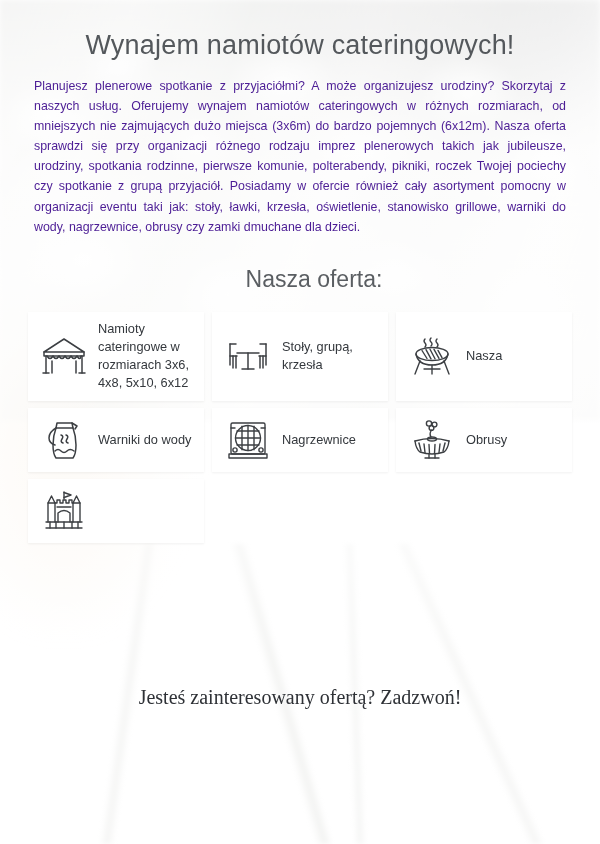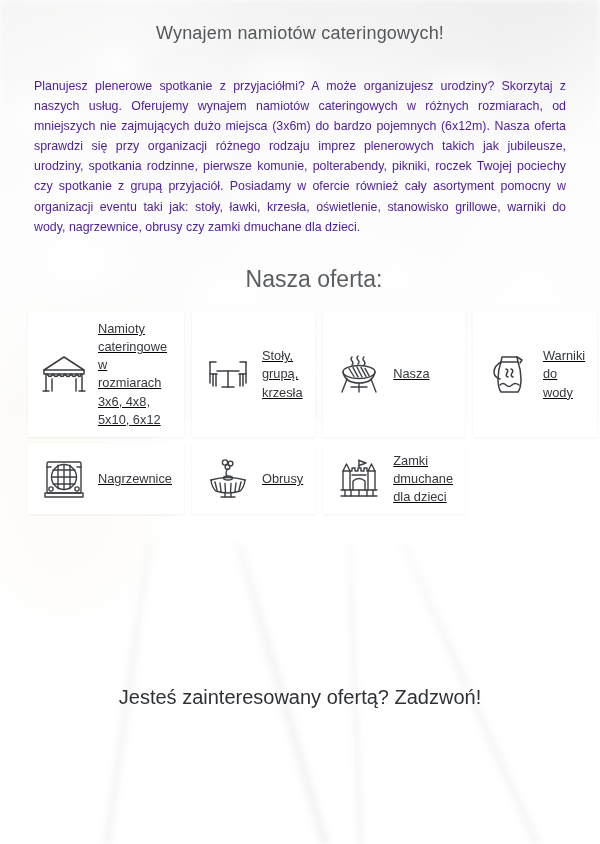--- a/index.html
+++ b/index.html
@@ -81,23 +81,23 @@
        rgba(255,255,255,.90) 40%,
        rgba(255,255,255,.80) 62%,
        rgba(255,255,255,.62) 78%,
        rgba(255,255,255,.58) 100%);
   }
 
   
   #content { position:relative; z-index:2; width:600px; height:844px; }
 
   .headline {
-    position:absolute; top:23px; left:0; right:0;
+    position:absolute; top:30px; left:0; right:0;
     text-align:center;
-    font-size:18px; font-weight:400; letter-spacing:.2px;
+    font-size:27px; font-weight:400; letter-spacing:.2px;
     color:#54585c;
   }
 
   .intro {
     position:absolute; top:76px; left:34px; width:532px;
     font-size:12.4px; line-height:1.62;
     color:#4c1d95;
     text-align:justify;
     text-justify:inter-word;
   }
@@ -105,24 +105,23 @@
   .section-title {
     position:absolute; top:266px; left:0; right:0;
     text-align:center;
     font-size:23px; font-weight:400; color:#5a5e62;margin-left:28px;
   }
 
   .offer-grid {
     position:absolute; top:312px; left:28px;
     width:544px;
     display:grid;
-    grid-template-columns:1fr 1fr 1fr 1fr;
+    grid-template-columns:1fr 1fr 1fr;
     column-gap:8px;
     row-gap:7px;
-    text-decoration:underline;
   }
   .offer-card {
     background:#ffffff;
     display:flex; align-items:center;
     padding:8px 12px;
     min-height:62px;
     box-shadow:0 1px 2px rgba(120,120,120,.10);
   }
   .offer-card.tall { min-height:74px; }
   .card-icon {
@@ -131,21 +130,21 @@
     margin-right:10px;
   }
   .card-icon svg { display:block; }
   .card-label {
     font-size:12.8px; line-height:1.42; color:#34383d;
   }
 
   .cta {
     position:absolute; top:686px; left:0; right:0;
     text-align:center;
-    font-size:20px; font-weight:400; color:#2e3136;
+    font-size:20px; font-weight:400; color:#2e3136;font-family:Liberation Serif, serif;
   }
   .phone {
     position:absolute; top:722px; left:0; right:0;
     text-align:center;
     font-size:56px; font-weight:bold; letter-spacing:-1px;
     color:#4a4e50;
     font-family:"DejaVu Sans", sans-serif;
   }
 </style>
 </head>
@@ -307,20 +306,19 @@
           <path d="M16 32 L16 23 Q22 18 28 23 L28 32"></path>
           <path d="M4 32 L40 32"></path>
           <path d="M4 38 L40 38"></path>
           <path d="M8 32 L8 38"></path>
           <path d="M14 32 L14 38"></path>
           <path d="M22 32 L22 38"></path>
           <path d="M30 32 L30 38"></path>
           <path d="M36 32 L36 38"></path>
         </svg>
       </span>
-      <span class="card-label">Zamki dmuchane dla dzieci</span>
     </div>
 
   </div>
 
   <div class="cta">Jesteś zainteresowany ofertą? Zadzwoń!</div>
 
 </div>
 
 </body></html>

